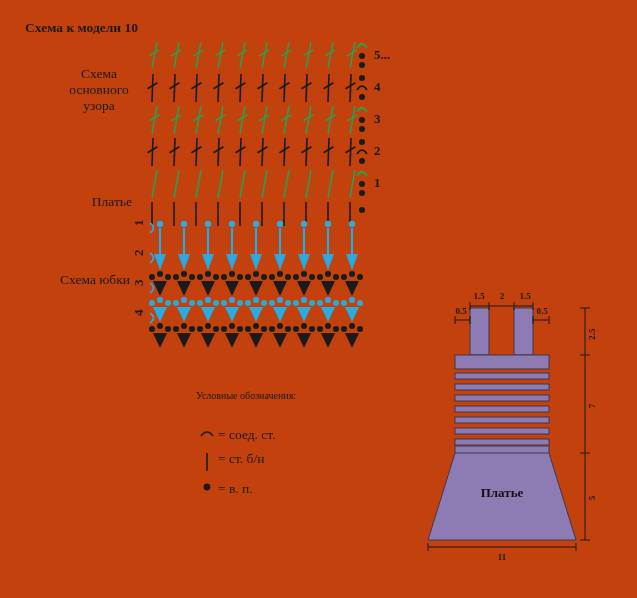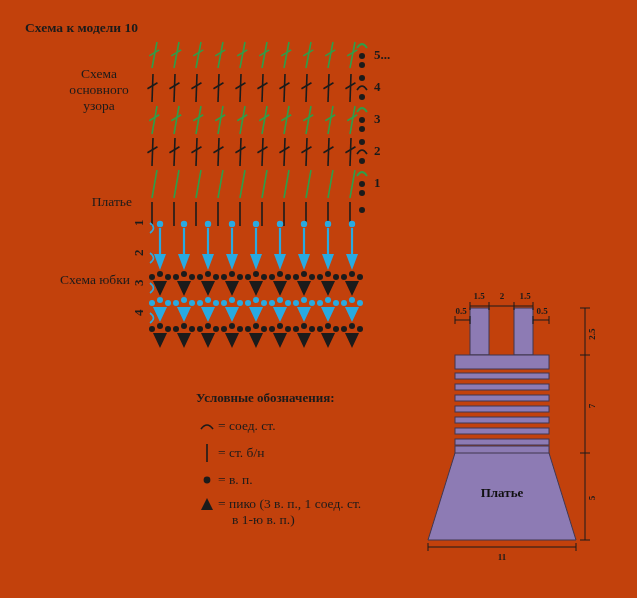--- a/index.html
+++ b/index.html
@@ -6,22 +6,22 @@
   html,body{background:#fff}
   body{width:637px;height:598px;font-family:"Liberation Serif",serif;color:#1b1b1b}
   .page{position:relative;width:637px;height:598px;background:#c2410c;overflow:hidden}
   .title{position:absolute;left:25px;top:20px;font-size:13.5px;font-weight:bold}
   .lbl{position:absolute;font-size:13.5px}
   .lbl-main{left:50px;top:66px;width:98px;text-align:center;white-space:pre-line;line-height:16px}
   .lbl-start{left:56px;top:194px;width:76px;text-align:right}
   .lbl-skirt{left:53px;top:272px;width:84px;text-align:center}
   #chart-svg{position:absolute;left:0;top:0;pointer-events:none}
   .legend{position:absolute;left:196px;top:390px;width:244px}
-  .legend-title{font-weight:bold;font-size:13px;margin-bottom:12px}
-  .legend-item{display:flex;align-items:center;margin-bottom:8px}
+  .legend-title{font-weight:normal;font-size:10px;margin-bottom:26px}
+  .legend-item{display:flex;align-items:flex-start;margin-bottom:8px}
   .legend-item.two-line{align-items:flex-start}
   .legend-sym{width:22px;display:flex;justify-content:center;align-items:center;flex:0 0 22px}
   .legend-text{font-size:13.5px;line-height:16px}
   .legend-text .l2{padding-left:14px}
   #dress-svg{position:absolute;left:425px;top:290px}
   .purple{fill:var(--purple,#8d7bb4);stroke:var(--purple-dark,#41374f);stroke-width:1}
   .meas line{stroke:#1b1b1b;stroke-width:1}
   .mtext{font-family:"Liberation Serif",serif;font-size:9px;font-weight:bold;fill:#1b1b1b;text-anchor:middle}
   .dress-label{font-family:"Liberation Serif",serif;font-size:13px;font-weight:bold;fill:#111;text-anchor:middle}
   .row-num{font-family:"Liberation Serif",serif;font-size:13px;font-weight:bold;fill:#1b1b1b}
@@ -362,31 +362,20 @@
         <div class="legend-item">
           <span class="legend-sym">
             <svg width="16" height="12" viewBox="0 0 16 12">
               <circle cx="8" cy="6" r="3.4" fill="#1b1b1b"></circle>
             </svg>
           </span>
           <span class="legend-text">
             <div>= в. п.</div>
           </span>
         </div>
-        <div class="legend-item two-line">
-          <span class="legend-sym">
-            <svg width="16" height="16" viewBox="0 0 16 16">
-              <polygon points="8,2 14,14 2,14" fill="#1b1b1b"></polygon>
-            </svg>
-          </span>
-          <span class="legend-text">
-            <div>= пико (3 в. п., 1 соед. ст.</div>
-            <div class="l2">в 1-ю в. п.)</div>
-          </span>
-        </div>
       </div>
   </div>
 
   <svg id="dress-svg" width="190" height="285" viewBox="0 0 190 285">
     <rect x="45" y="18" width="19" height="47" class="purple"></rect>
     <rect x="89" y="18" width="19" height="47" class="purple"></rect>
     <g id="bodice-stripes">
         <rect x="30" y="65" width="94" height="14" class="purple"></rect>
         <rect x="30" y="83" width="94" height="6" class="purple"></rect>
         <rect x="30" y="94" width="94" height="6" class="purple"></rect>

